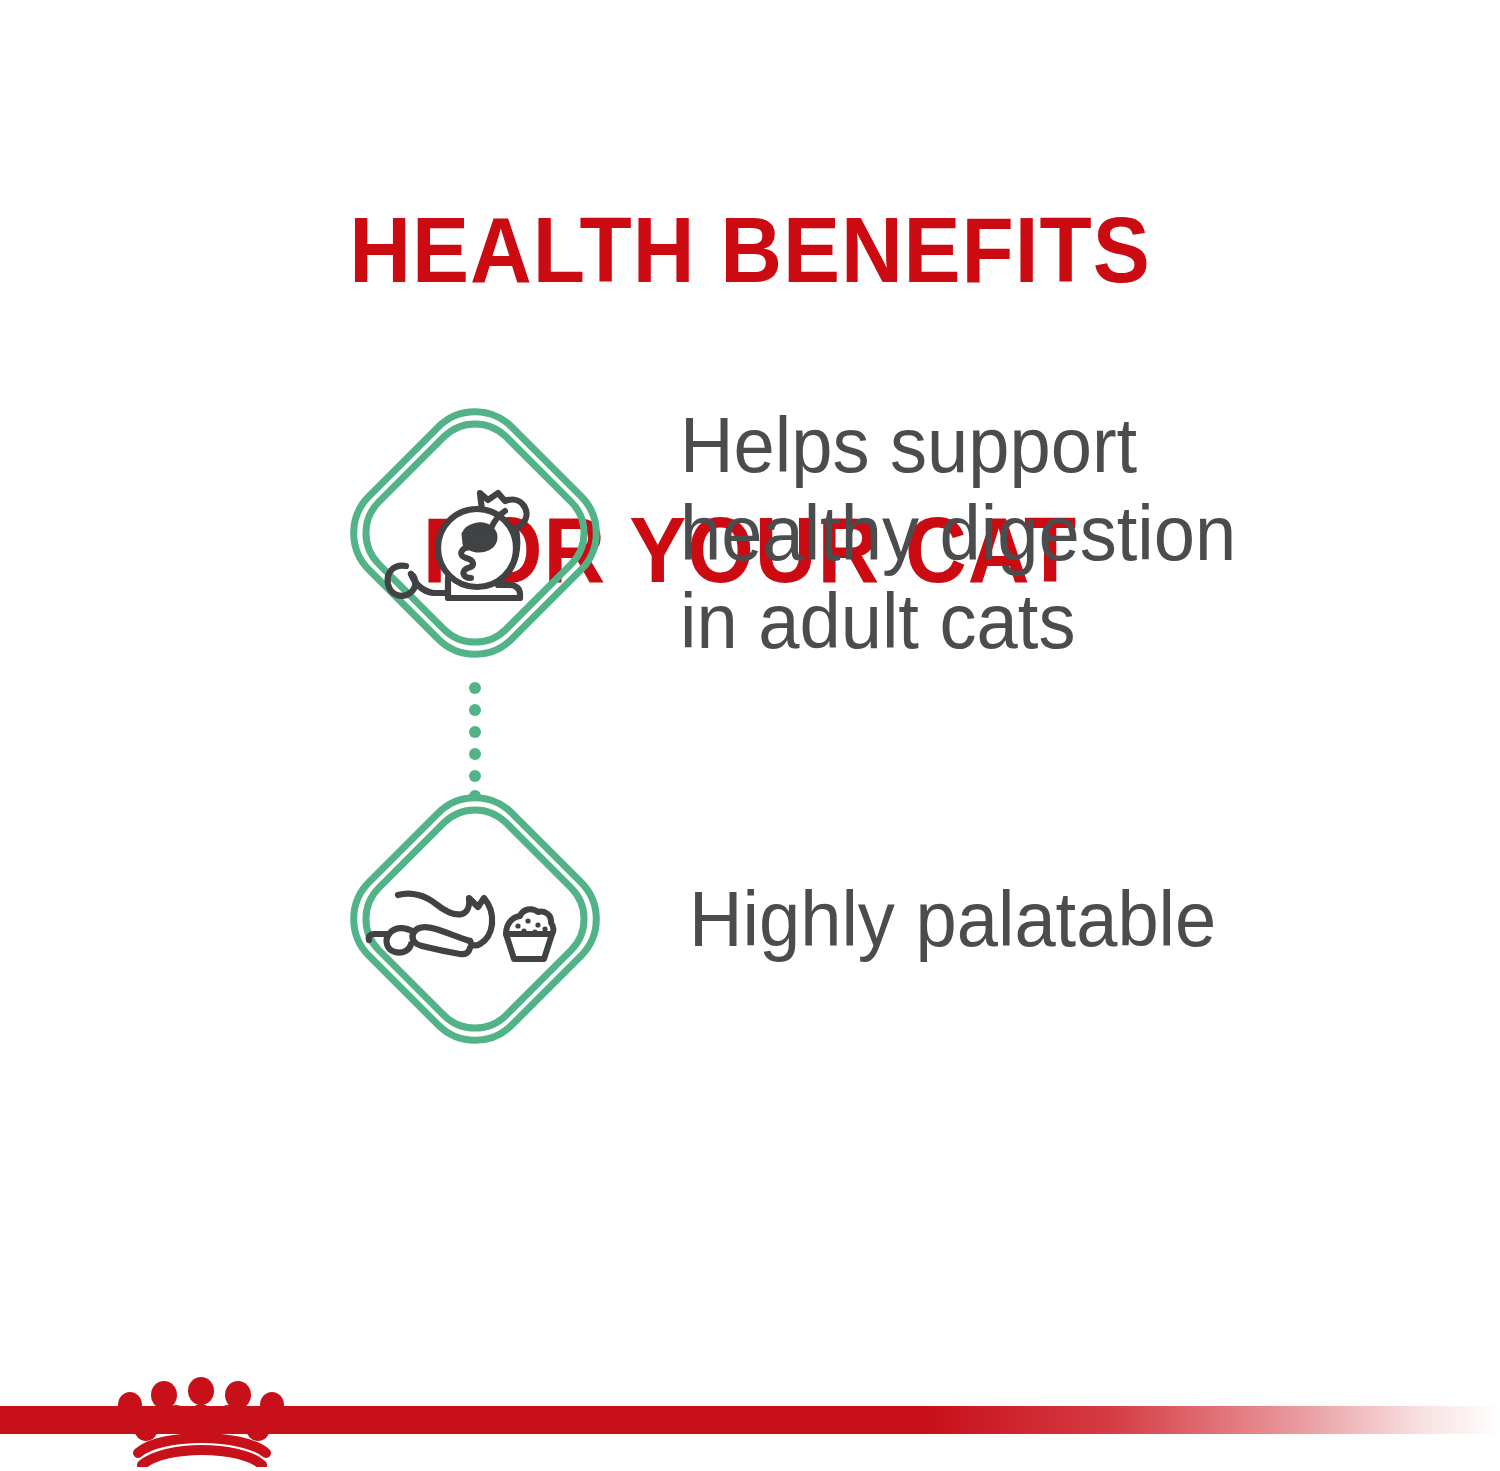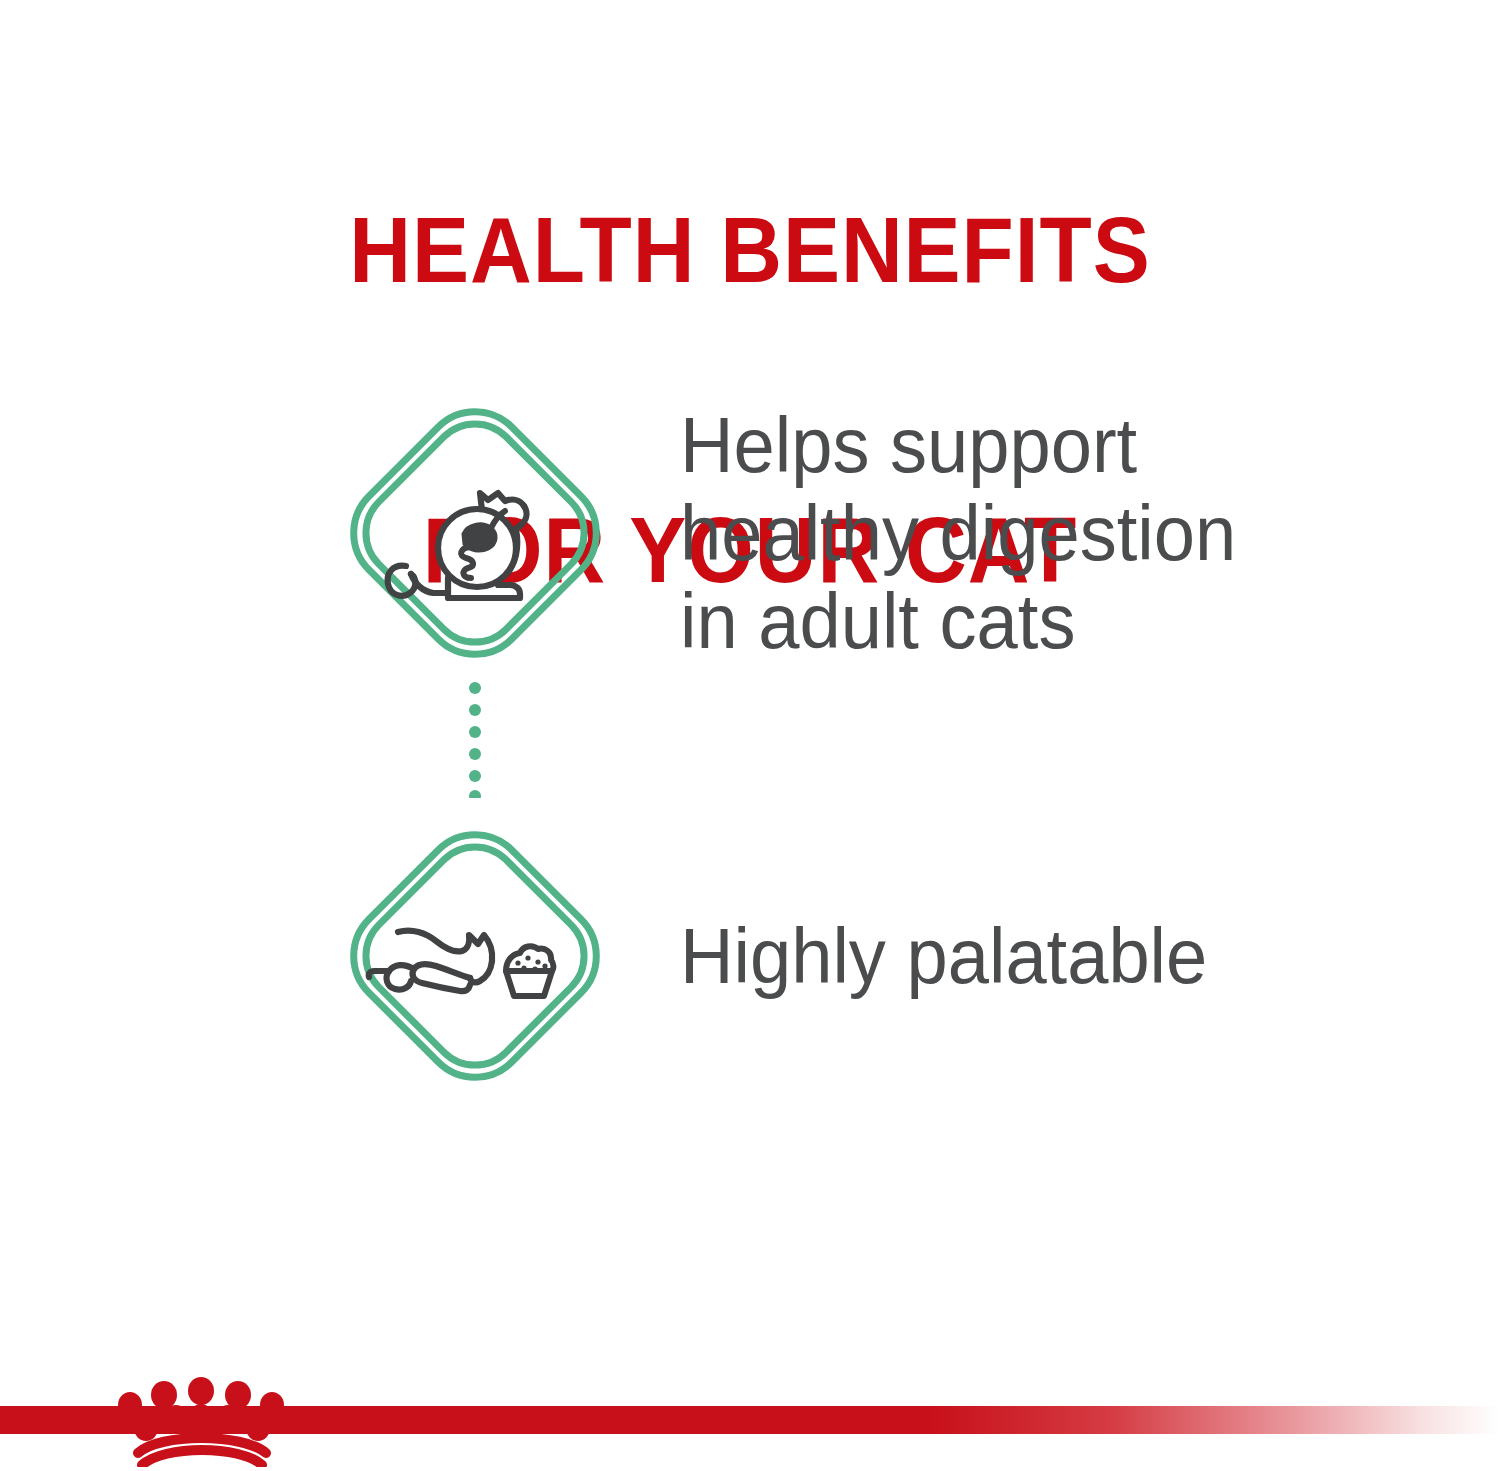--- a/index.html
+++ b/index.html
@@ -47,21 +47,21 @@
   }
 
   .benefit-row {
     position: absolute;
     left: 0;
     width: 1500px;
     display: flex;
     align-items: center;
   }
   .benefit-row.row-0 { top: 0px;   height: 310px; }
-  .benefit-row.row-1 { top: 433px; height: 290px; }
+  .benefit-row.row-1 { top: 396px; height: 290px; gap: 9px; }
 
   .icon-cell {
     width: 640px;
     display: flex;
     justify-content: flex-end;
     align-items: center;
     flex: 0 0 640px;
     padding-right: 20px;
     box-sizing: border-box;
   }

